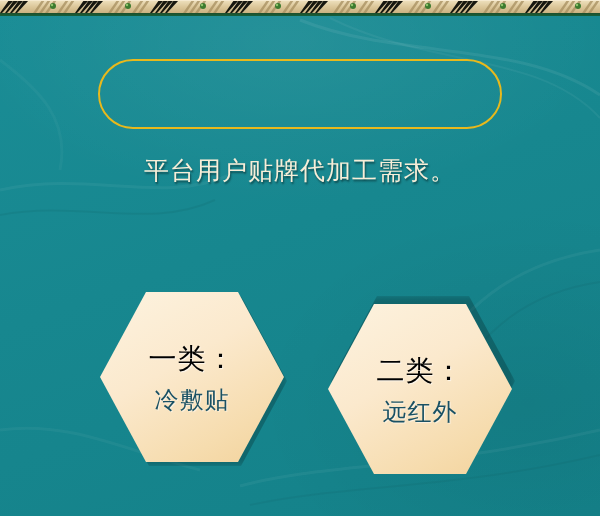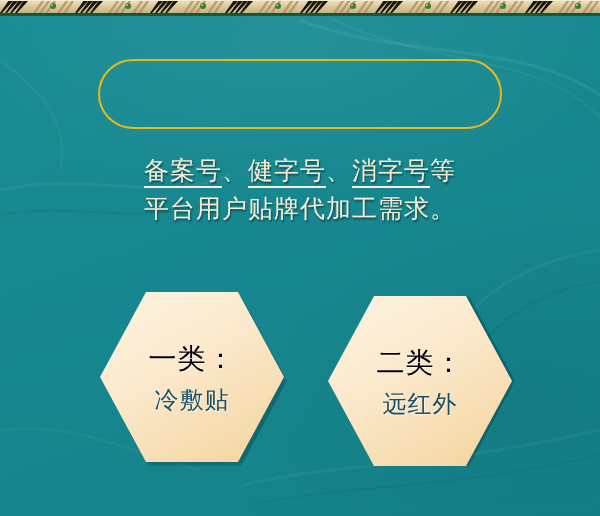--- a/index.html
+++ b/index.html
@@ -109,21 +109,21 @@
   }
   .hex-shadow {
     position: absolute;
     width: 184px;
     height: 170px;
     clip-path: polygon(25% 0%, 75% 0%, 100% 50%, 75% 100%, 25% 100%, 0% 50%);
     background: rgba(0,0,0,0.22);
     filter: blur(3px);
   }
   .hex-left  { left: 100px; top: 292px; }
-  .hex-right { left: 328px; top: 296px; }
+  .hex-right { left: 328px; top: 304px; }
   .hex-left-sh  { left: 103px; top: 296px; }
   .hex-right-sh { left: 331px; top: 296px; }
 
   .hex-content {
     position: absolute;
     width: 184px;
     height: 170px;
     display: flex;
     flex-direction: column;
     align-items: center;
@@ -197,23 +197,20 @@
     </defs>
     <rect x="0" y="0" width="600" height="13" fill="url(#chev)"></rect>
     <rect x="0" y="0" width="600" height="1" fill="#f6ead0"></rect>
   </svg>
   <div class="band-bottom-line"></div>
 
   <div class="title-pill"></div>
 
   <div class="body-block">
     <div class="body-line">
-      <span class="u">备案号</span><span>、</span><span class="u">健字号</span><span>、</span><span class="u">消字号</span><span>等</span>
-    </div>
-    <div class="body-line">
       <span>平台用户贴牌代加工需求。</span>
     </div>
   </div>
 
   <div class="hex-shadow hex-left-sh"></div>
   <div class="hex hex-left"></div>
   <div class="hex-content hex-left">
     <div class="hex-title">一类：</div>
     <div class="hex-sub">冷敷贴</div>
   </div>

